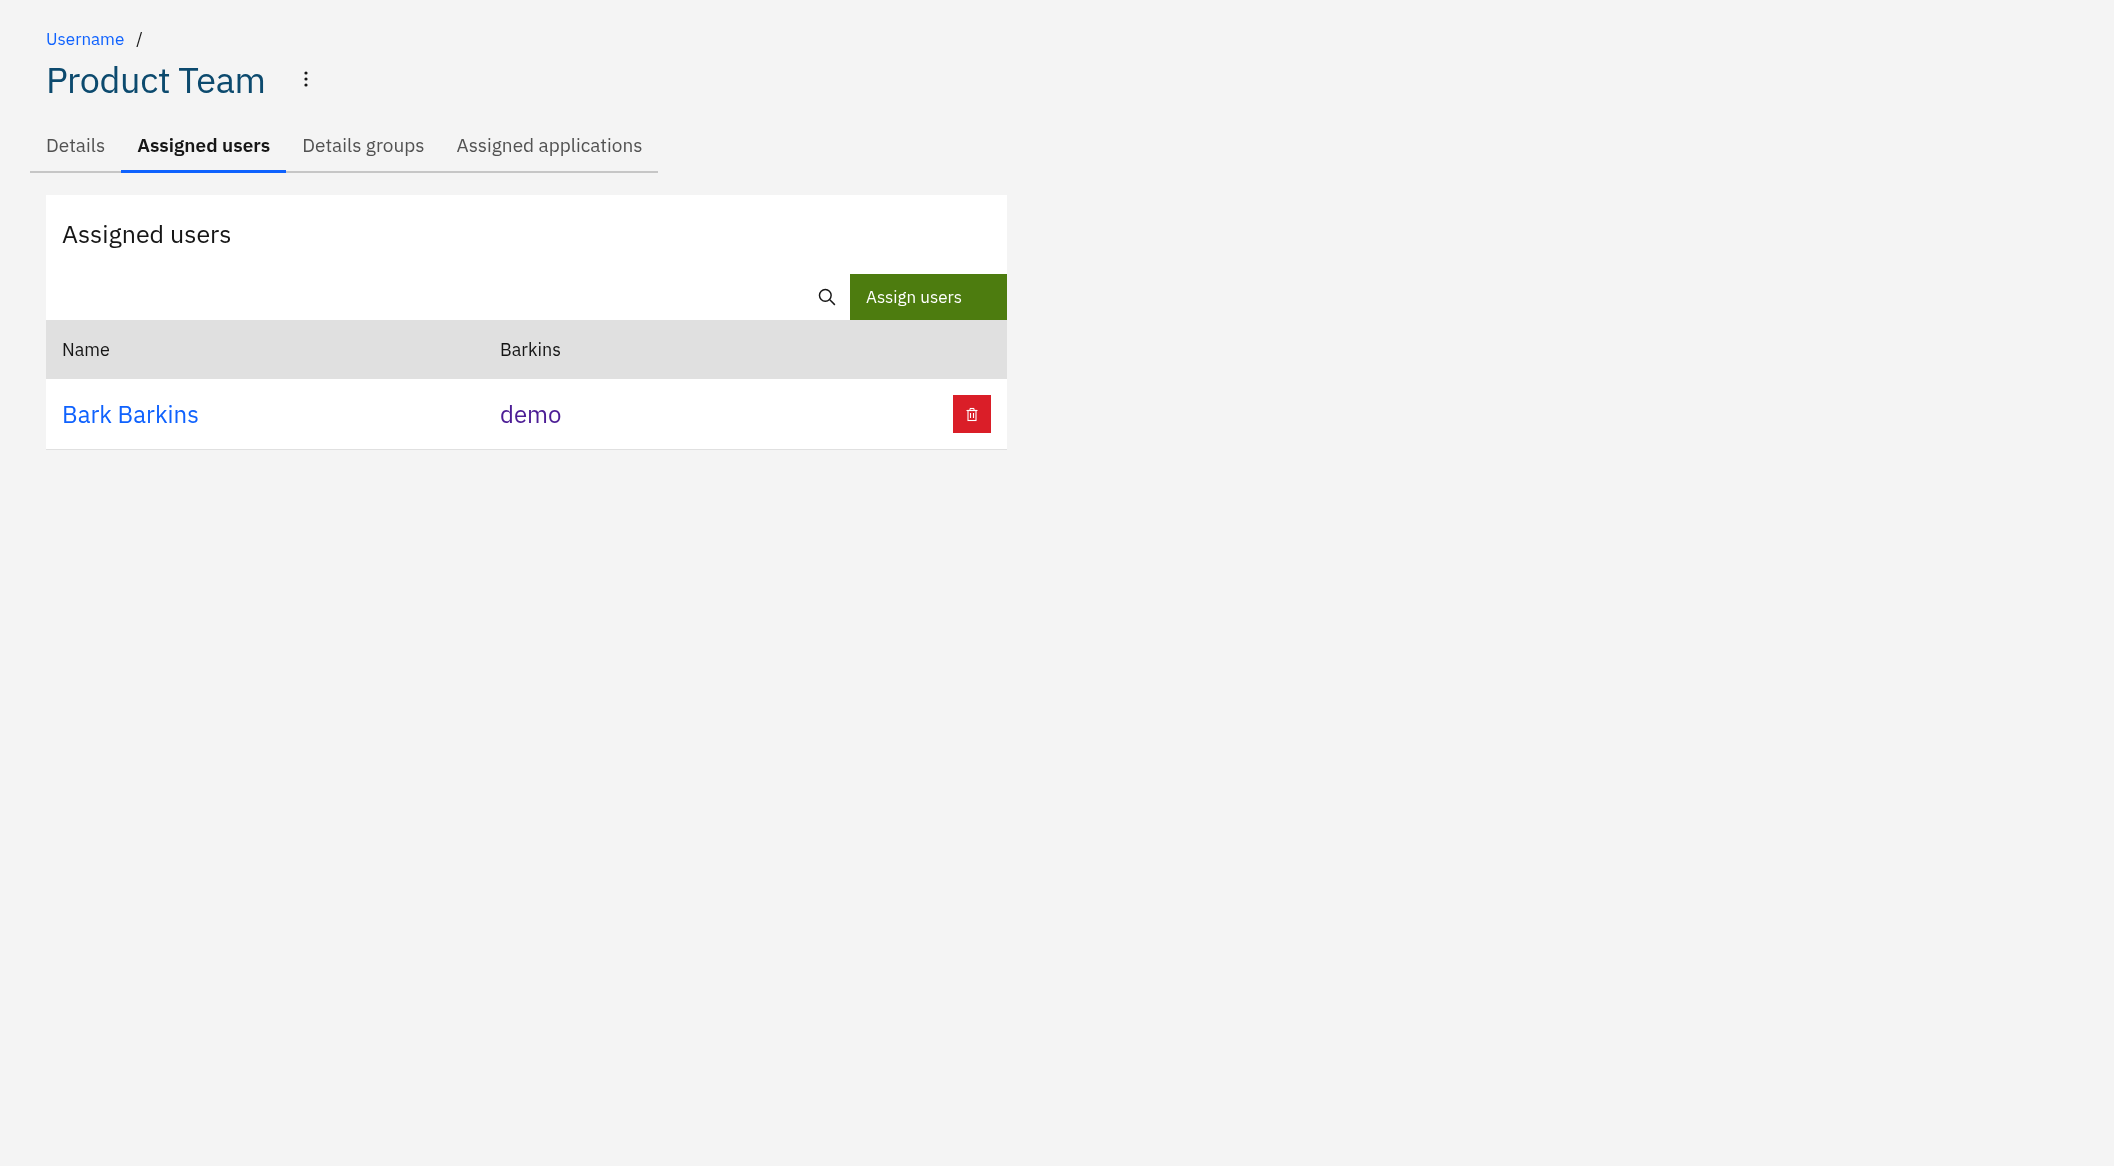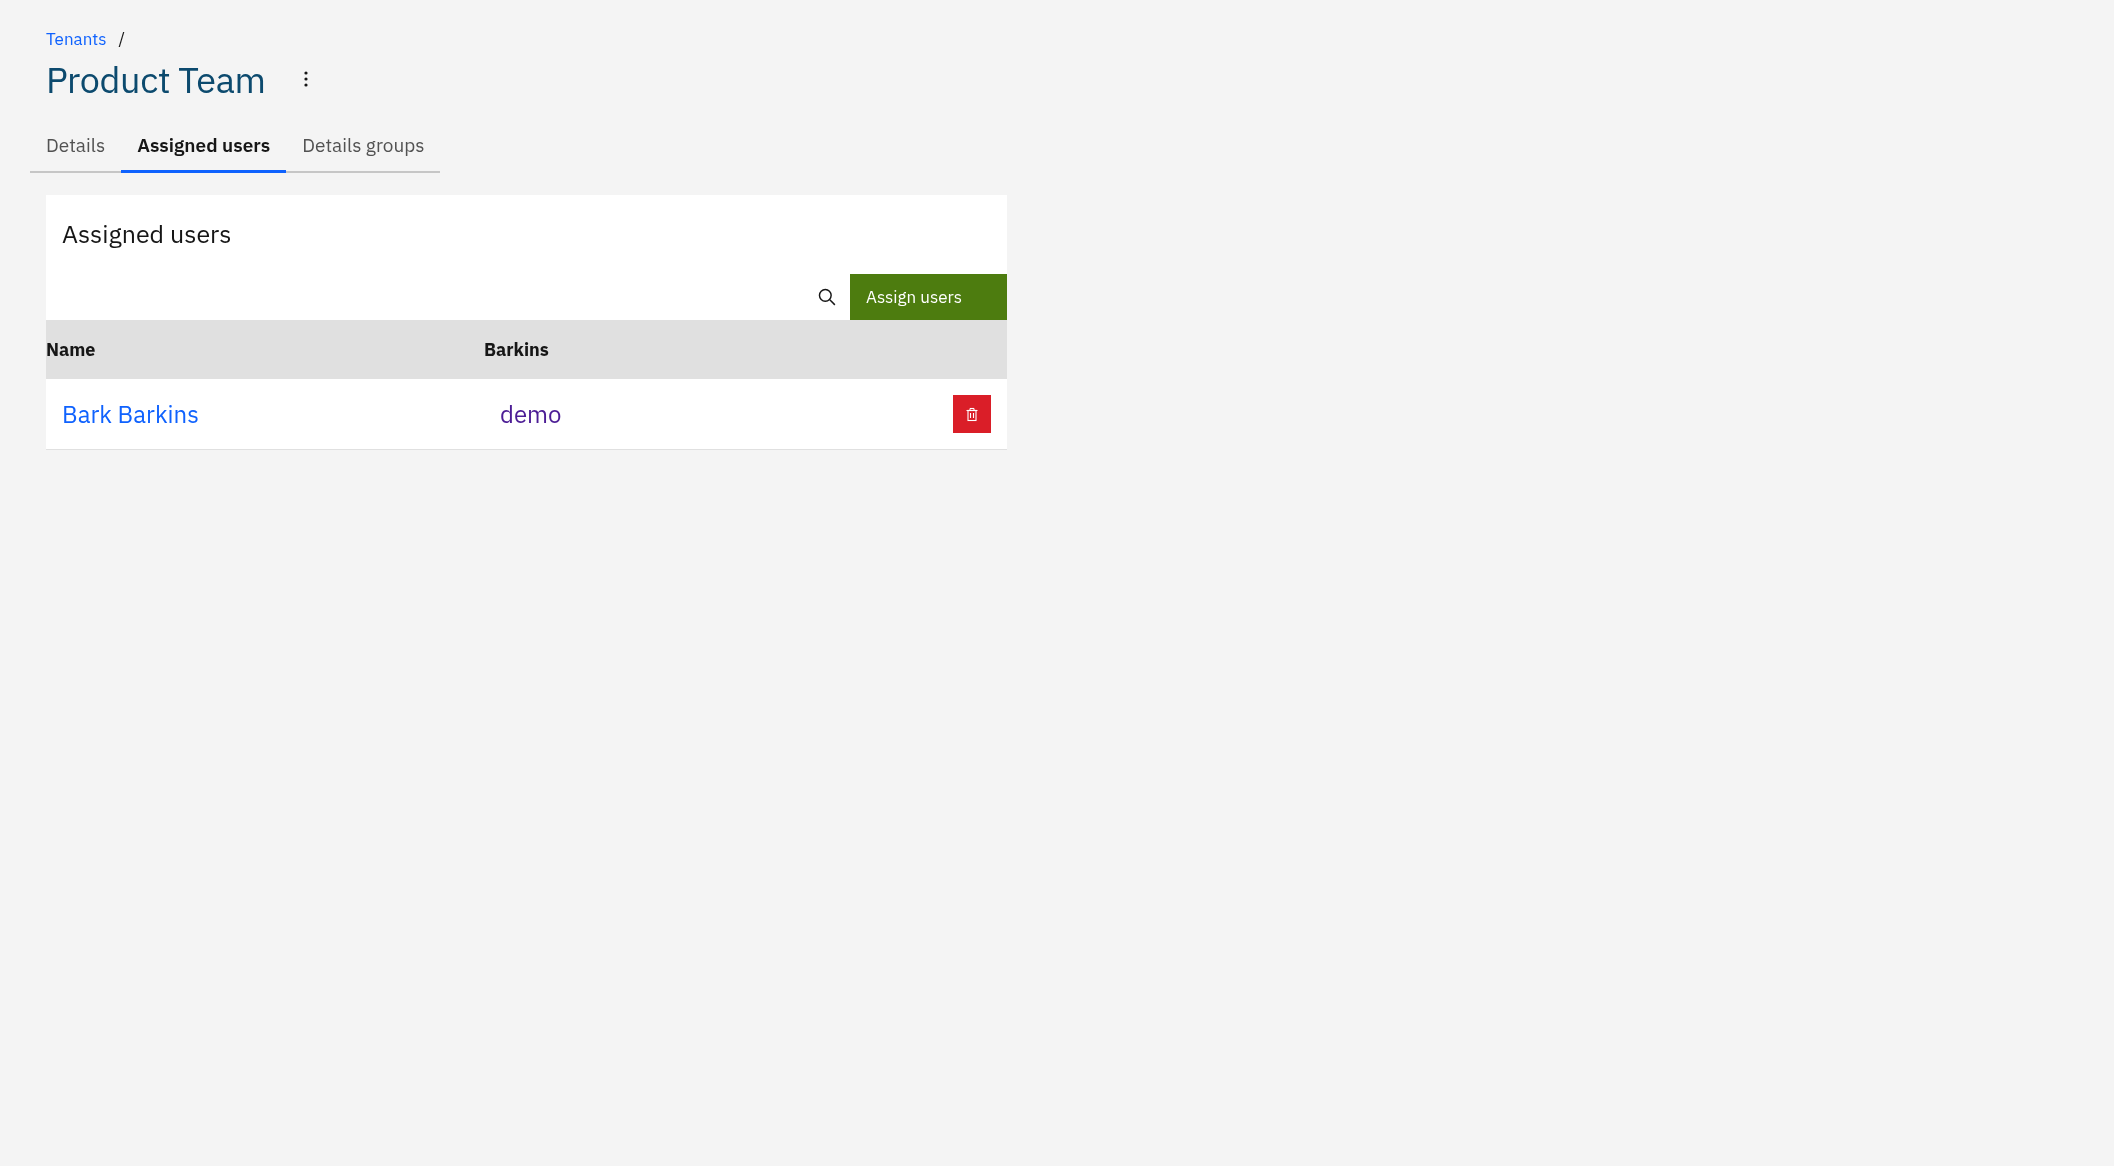--- a/index.html
+++ b/index.html
@@ -118,23 +118,23 @@
       min-width: 157px;
     }
     .table {
       width: 100%;
       border-collapse: collapse;
     }
     .table thead th {
       background: #e0e0e0;
       text-align: left;
       font-size: 18px;
-      font-weight: 700;
-      color: #161616;
-      padding: 18px 0;
+      font-weight: 400;
+      color: #161616;
+      padding: 18px 16px;
       border: none;
     }
     .table tbody td {
       padding: 16px 16px;
       font-size: 24px;
       border-bottom: 1px solid #e0e0e0;
       vertical-align: middle;
       background: #fff;
     }
     .table tbody td.name-cell a {
@@ -162,39 +162,40 @@
     }
     .col-name { width: 438px; }
     .col-username { width: auto; }
     .col-actions { width: 60px; }
   </style>
 </head>
 <body>
 
 <div class="page-container">
   <div class="breadcrumb">
-    <a href="#" class="breadcrumb-link">Tenants</a>
+    <a href="#" class="breadcrumb-link">Username</a>
     <span class="breadcrumb-sep">/</span>
   </div>
 
   <div class="title-row">
     <h1 class="page-title">Product Team</h1>
     <button class="overflow-menu-btn">
       <svg width="4" height="16" viewBox="0 0 4 16" fill="currentColor">
         <circle cx="2" cy="2" r="1.6"></circle>
         <circle cx="2" cy="8" r="1.6"></circle>
         <circle cx="2" cy="14" r="1.6"></circle>
       </svg>
     </button>
   </div>
 
   <div class="tabs">
     <button class="tab">Details</button>
     <button class="tab active">Assigned users</button>
     <button class="tab">Details groups</button>
+    <button class="tab">Assigned applications</button>
   </div>
 
   <div class="panel">
     <div class="panel-title">Assigned users</div>
 
     <div class="toolbar">
       <button class="search-btn">
         <svg width="18" height="18" viewBox="0 0 16 16" fill="none" stroke="currentColor" stroke-width="1.3">
           <circle cx="6.5" cy="6.5" r="5.2"></circle>
           <line x1="10.5" y1="10.5" x2="15" y2="15"></line>

